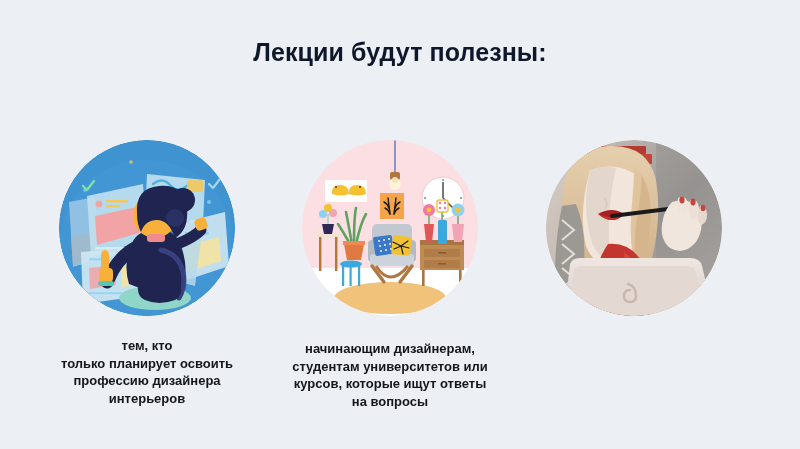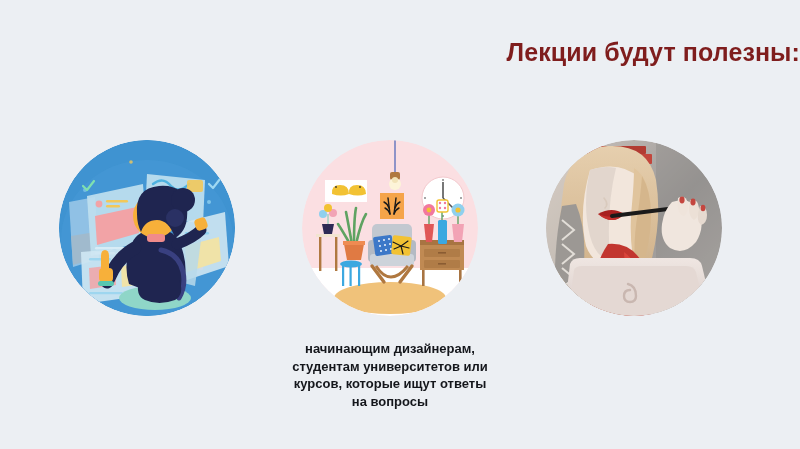--- a/index.html
+++ b/index.html
@@ -17,24 +17,24 @@
     width: 800px;
     height: 449px;
     background: #eceff3;
     overflow: hidden;
   }
   #slide-title {
     position: absolute;
     top: 38px;
     left: 0;
     width: 800px;
-    text-align: right;
+    text-align: center;
     font-size: 25px;
     font-weight: bold;
-    color: #7f1d1d;
+    color: #0f172a;
     letter-spacing: 0.1px;
   }
   .column {
     position: absolute;
     top: 140px;
     width: 250px;
   }
   .col-1 { left: 22px; }
   .col-2 { left: 265px; }
   .col-3 { left: 509px; }
@@ -165,20 +165,24 @@
 
             <rect x="88" y="94" width="18" height="8" rx="3" fill="#f08b8b"></rect>
 
             <path d="M102 110 q18 4 22 22 q3 14 -4 26" stroke="#394080" stroke-width="5" fill="none" stroke-linecap="round"></path>
 
             <path d="M80 140 q-4 16 6 20 q14 6 30 0 q10 -6 4 -20 z" fill="#1f2550"></path>
           </g>
         </svg>
       </div>
     </div>
+    <div class="caption cap-1">тем, кто
+только планирует освоить
+профессию дизайнера
+интерьеров</div>
   </div>
 
   <div class="column col-2">
     <div class="circle-wrap">
       <div class="circle">
         <svg class="art" viewBox="0 0 176 176">
           <defs>
             <clipPath id="c2">
                 <circle cx="88" cy="88" r="88"></circle>
               </clipPath>

